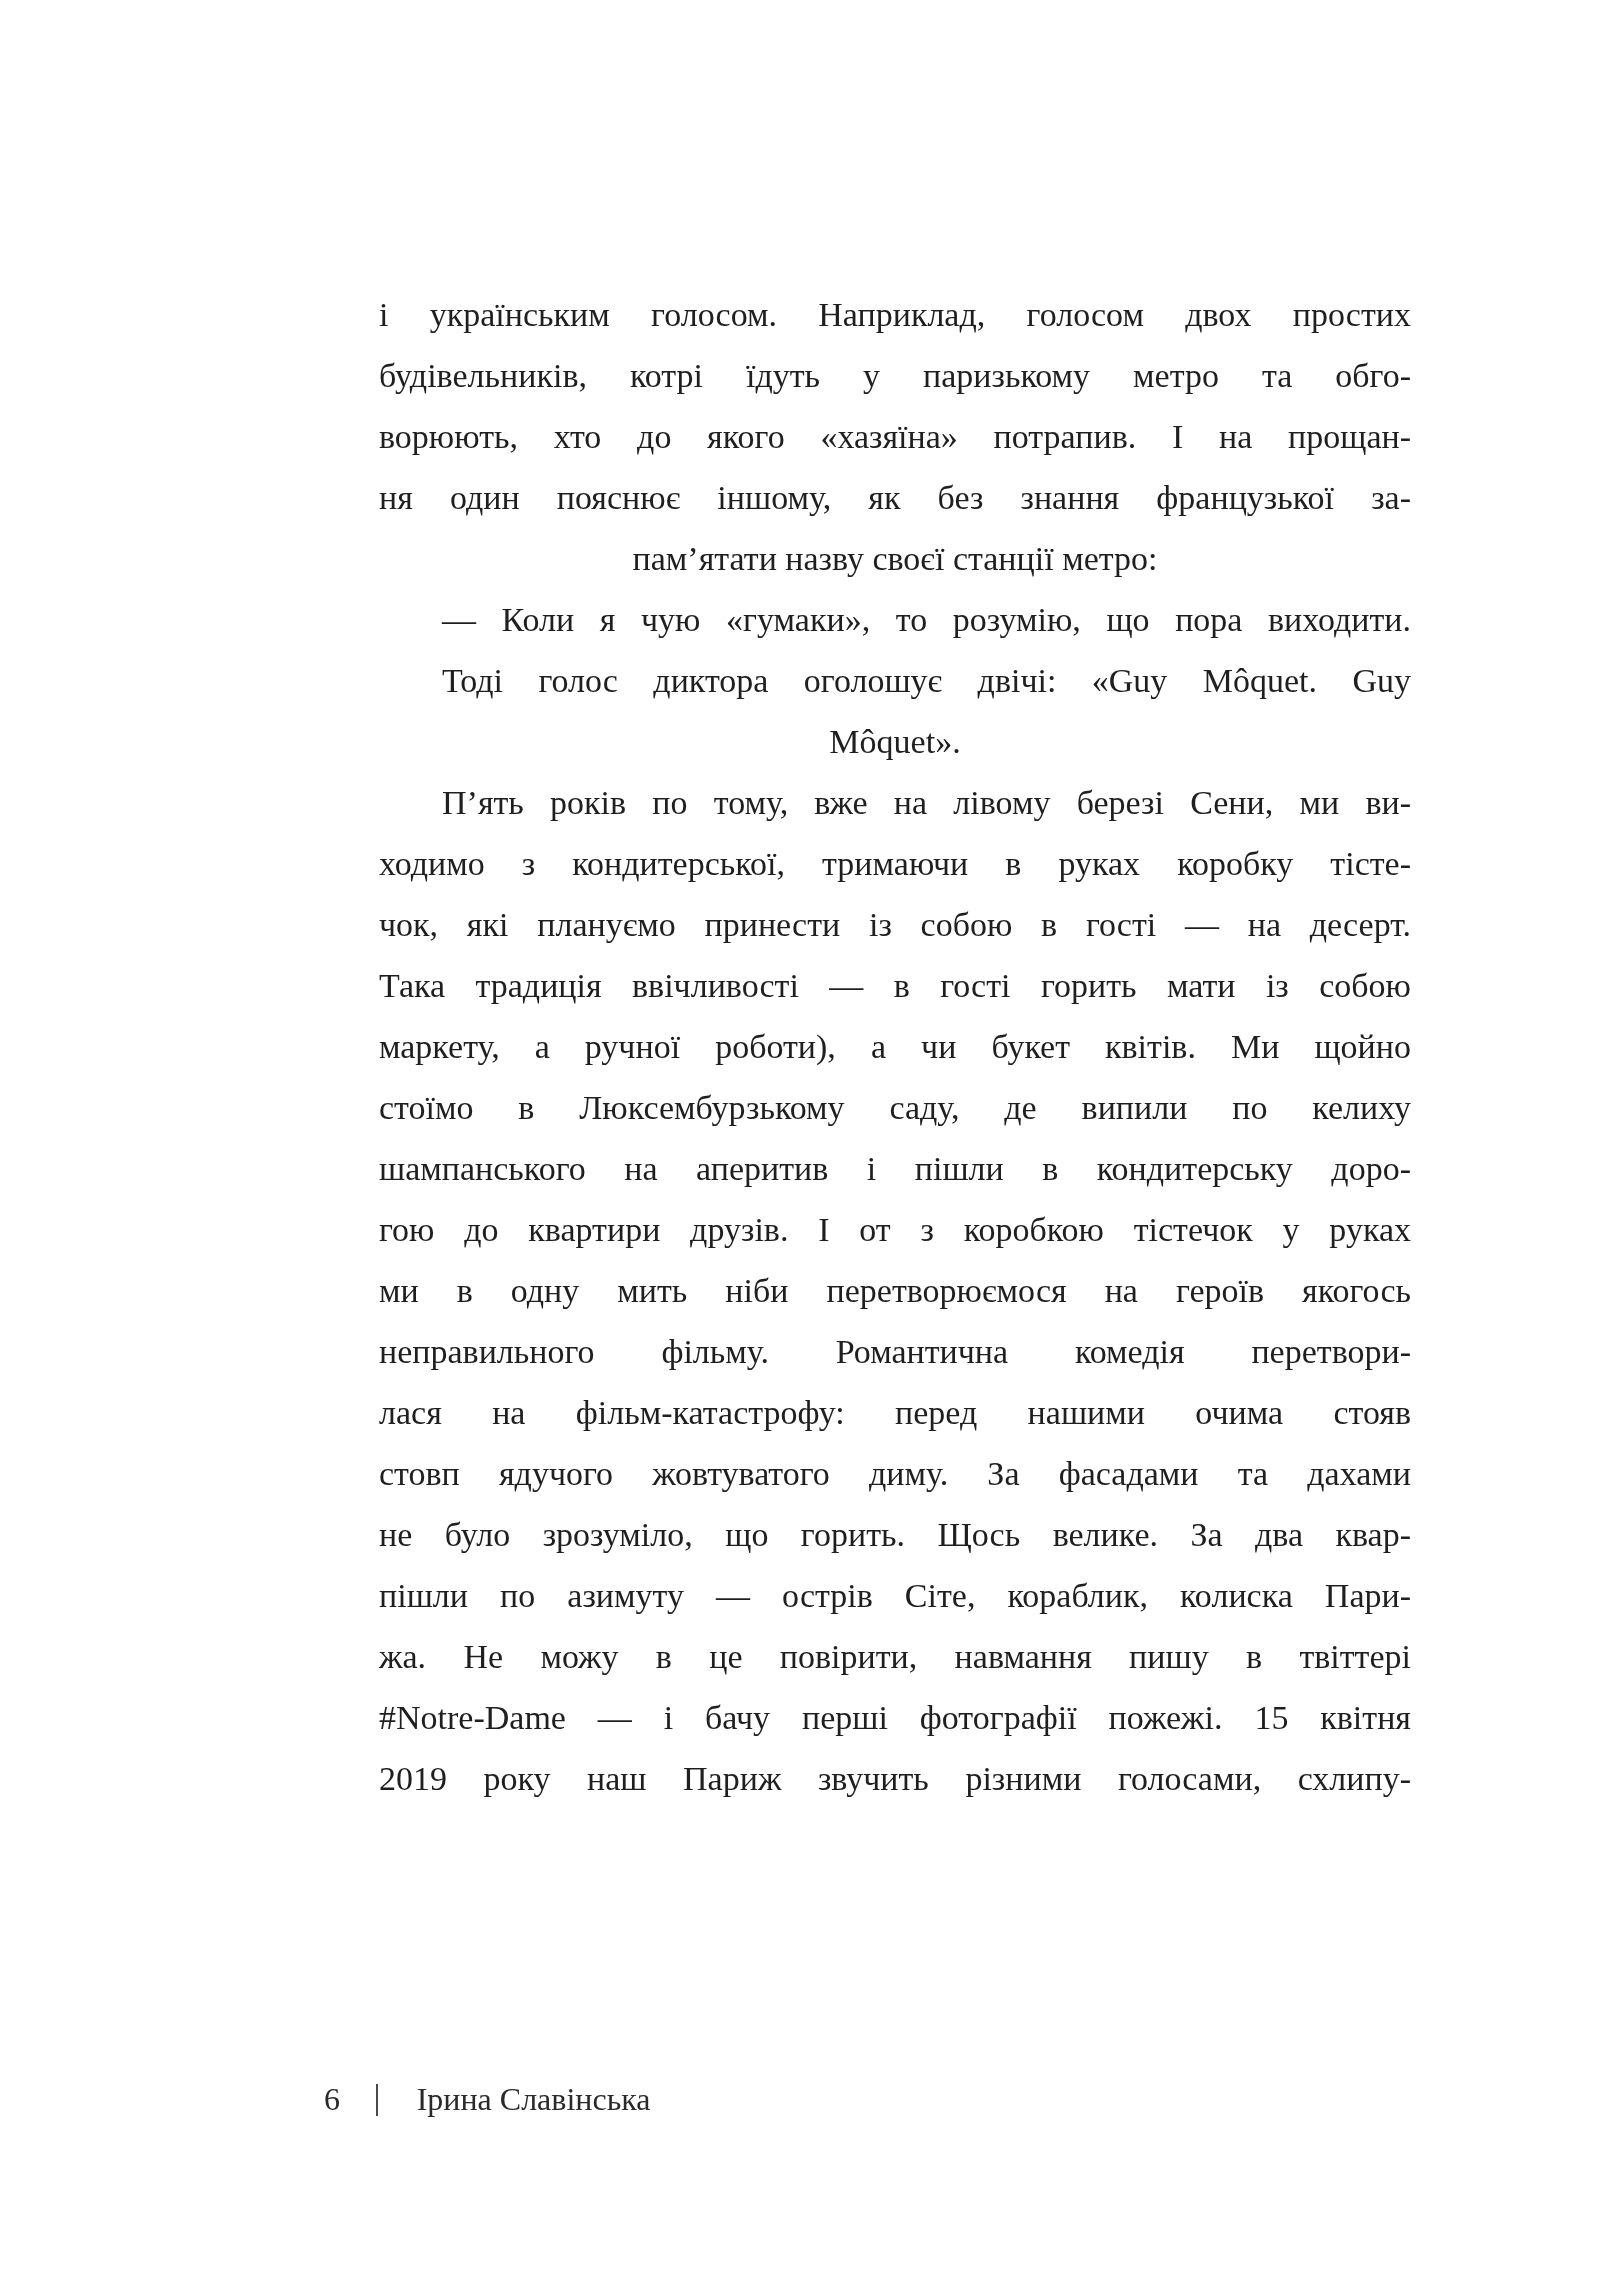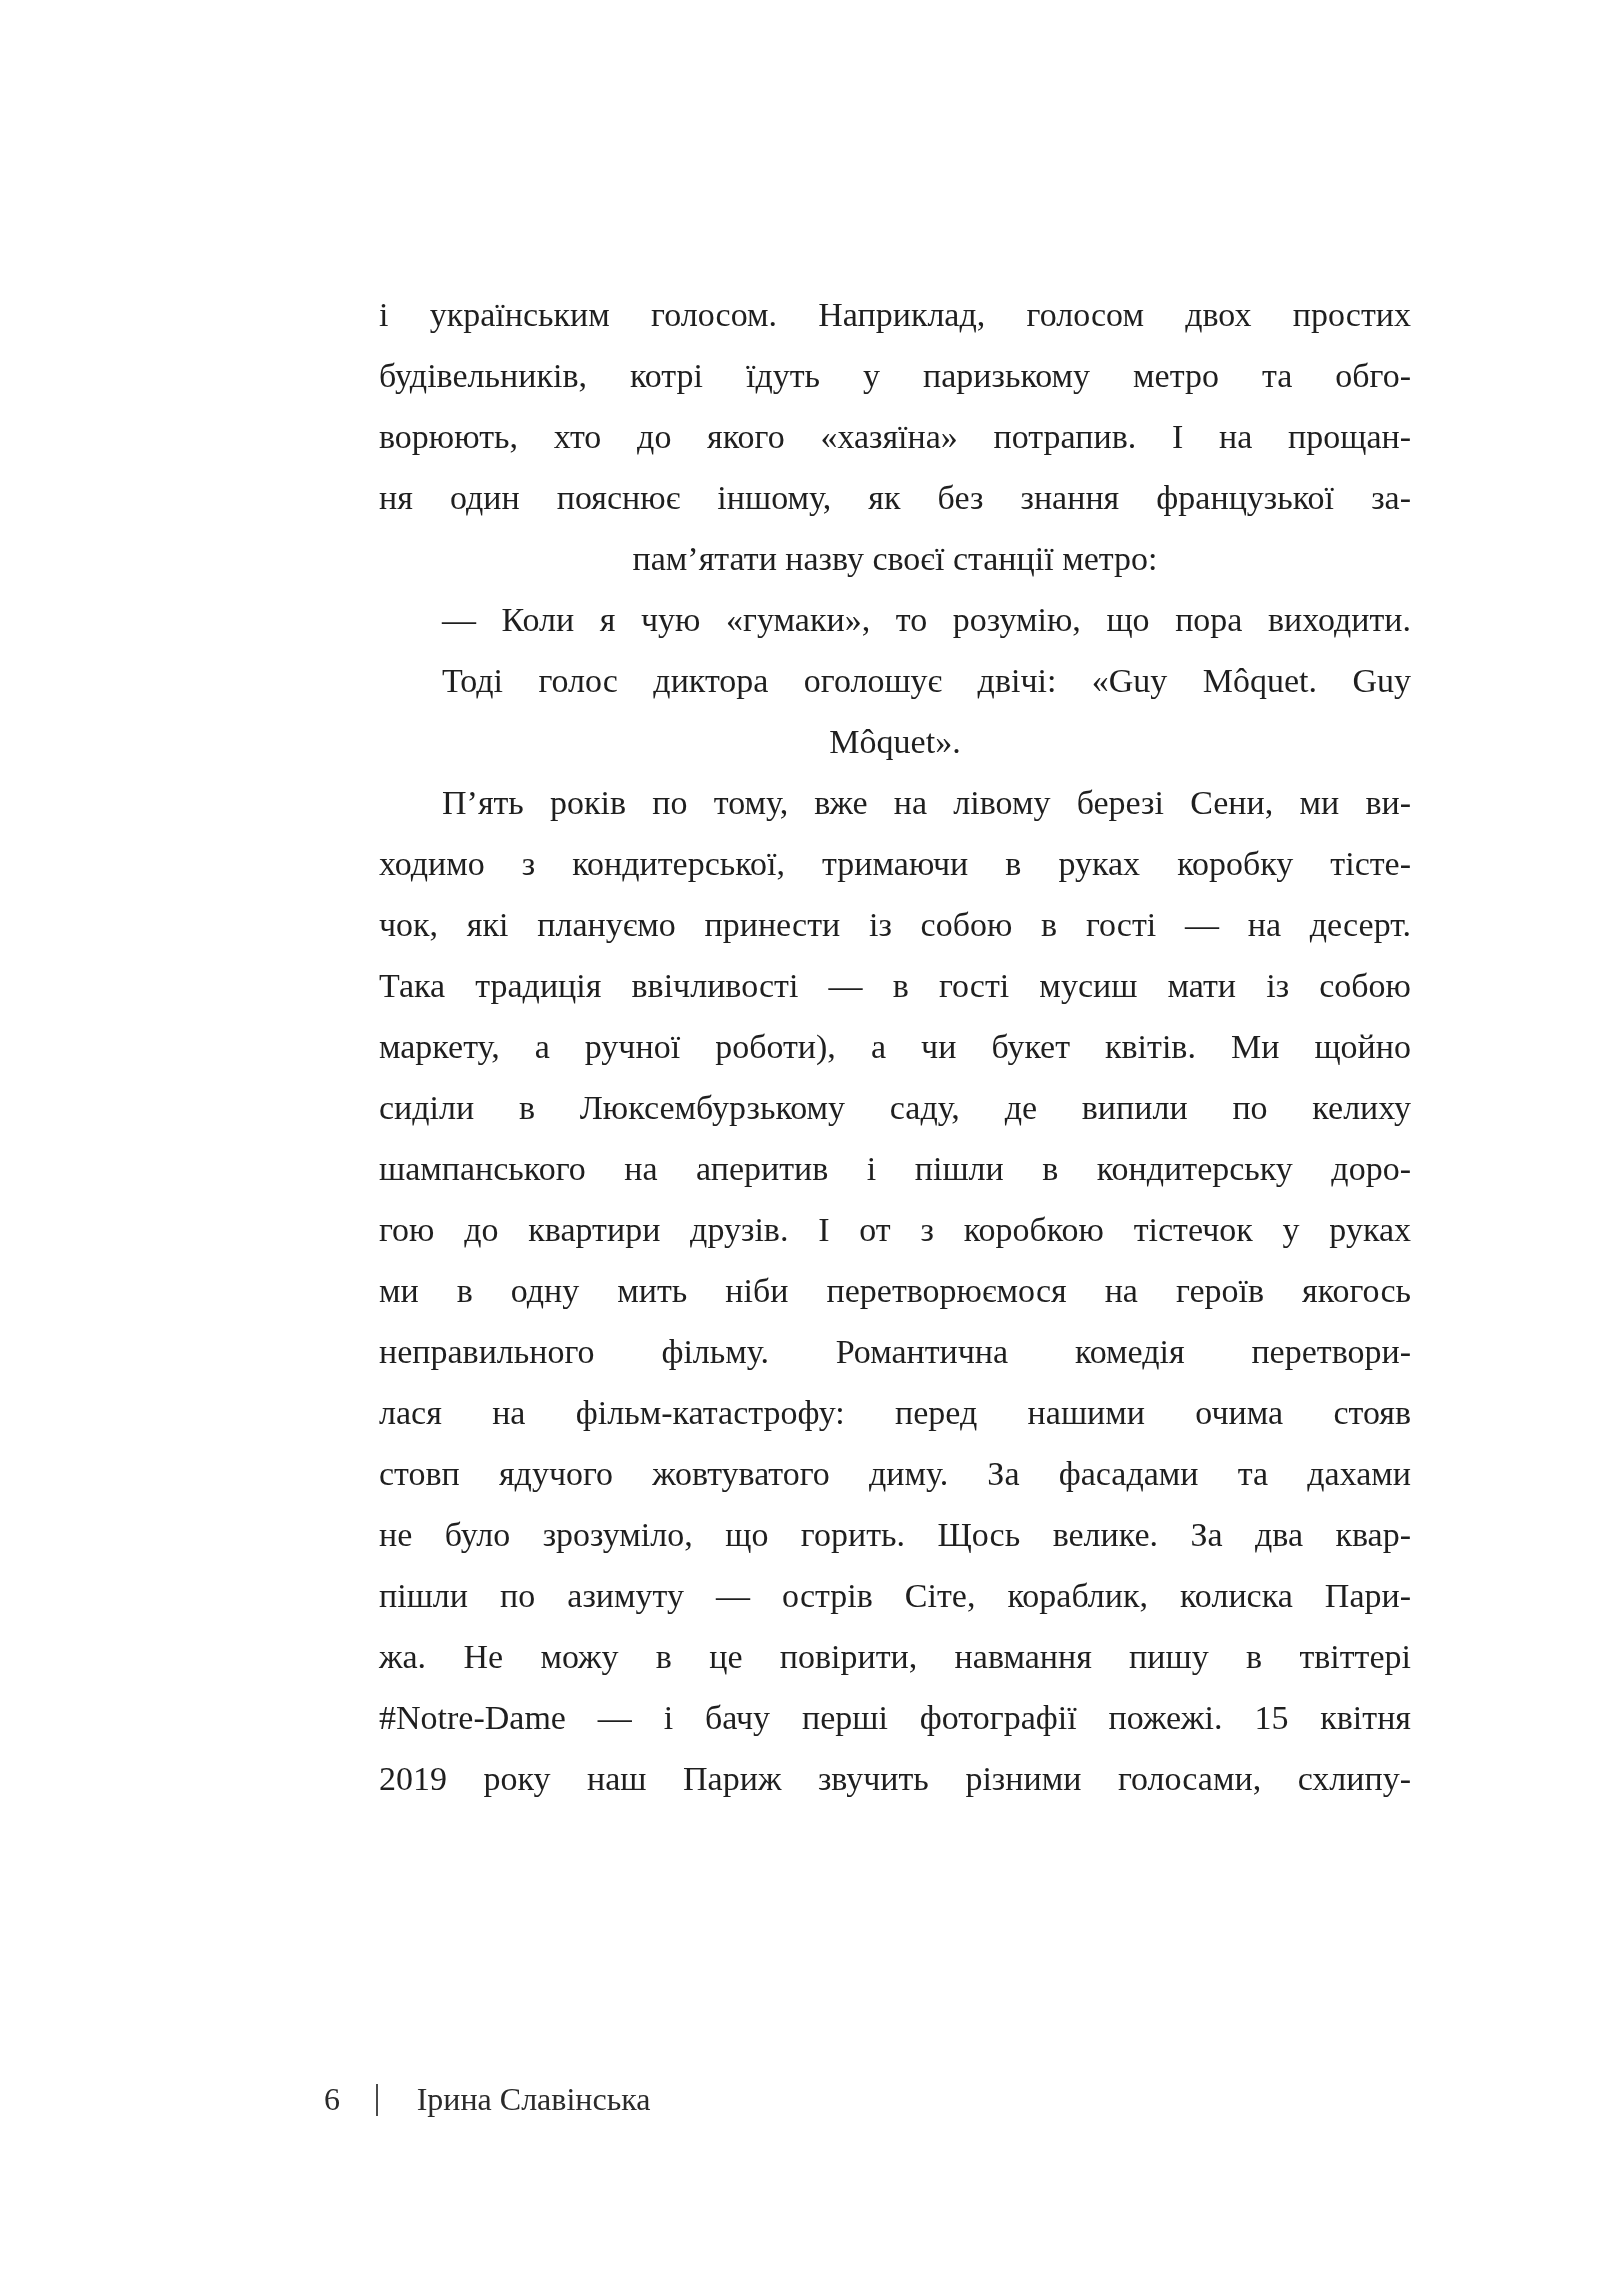--- a/index.html
+++ b/index.html
@@ -76,23 +76,23 @@
       <div class="line just">будівельників, котрі їдуть у паризькому метро та обго-</div>
       <div class="line just">ворюють, хто до якого «хазяїна» потрапив. І на прощан-</div>
       <div class="line just">ня один пояснює іншому, як без знання французької за-</div>
       <div class="line">пам’ятати назву своєї станції метро:</div>
       <div class="line indent just">— Коли я чую «гумаки», то розумію, що пора виходити.</div>
       <div class="line indent just">Тоді голос диктора оголошує двічі: «Guy Môquet. Guy</div>
       <div class="line">Môquet».</div>
       <div class="line indent just">П’ять років по тому, вже на лівому березі Сени, ми ви-</div>
       <div class="line just">ходимо з кондитерської, тримаючи в руках коробку тісте-</div>
       <div class="line just">чок, які плануємо принести із собою в гості — на десерт.</div>
-      <div class="line just">Така традиція ввічливості — в гості мусиш мати із собою</div>
+      <div class="line just">Така традиція ввічливості — в гості горить мати із собою</div>
       <div class="line just">маркету, а ручної роботи), а чи букет квітів. Ми щойно</div>
-      <div class="line just">сиділи в Люксембурзькому саду, де випили по келиху</div>
+      <div class="line just">стоїмо в Люксембурзькому саду, де випили по келиху</div>
       <div class="line just">шампанського на аперитив і пішли в кондитерську доро-</div>
       <div class="line just">гою до квартири друзів. І от з коробкою тістечок у руках</div>
       <div class="line just">ми в одну мить ніби перетворюємося на героїв якогось</div>
       <div class="line just">неправильного фільму. Романтична комедія перетвори-</div>
       <div class="line just">лася на фільм-катастрофу: перед нашими очима стояв</div>
       <div class="line just">стовп ядучого жовтуватого диму. За фасадами та дахами</div>
       <div class="line just">не було зрозуміло, що горить. Щось велике. За два квар-</div>
       <div class="line just">пішли по азимуту — острів Сіте, кораблик, колиска Пари-</div>
       <div class="line just">жа. Не можу в це повірити, навмання пишу в твіттері</div>
       <div class="line just">#Notre-Dame — і бачу перші фотографії пожежі. 15 квітня</div>

